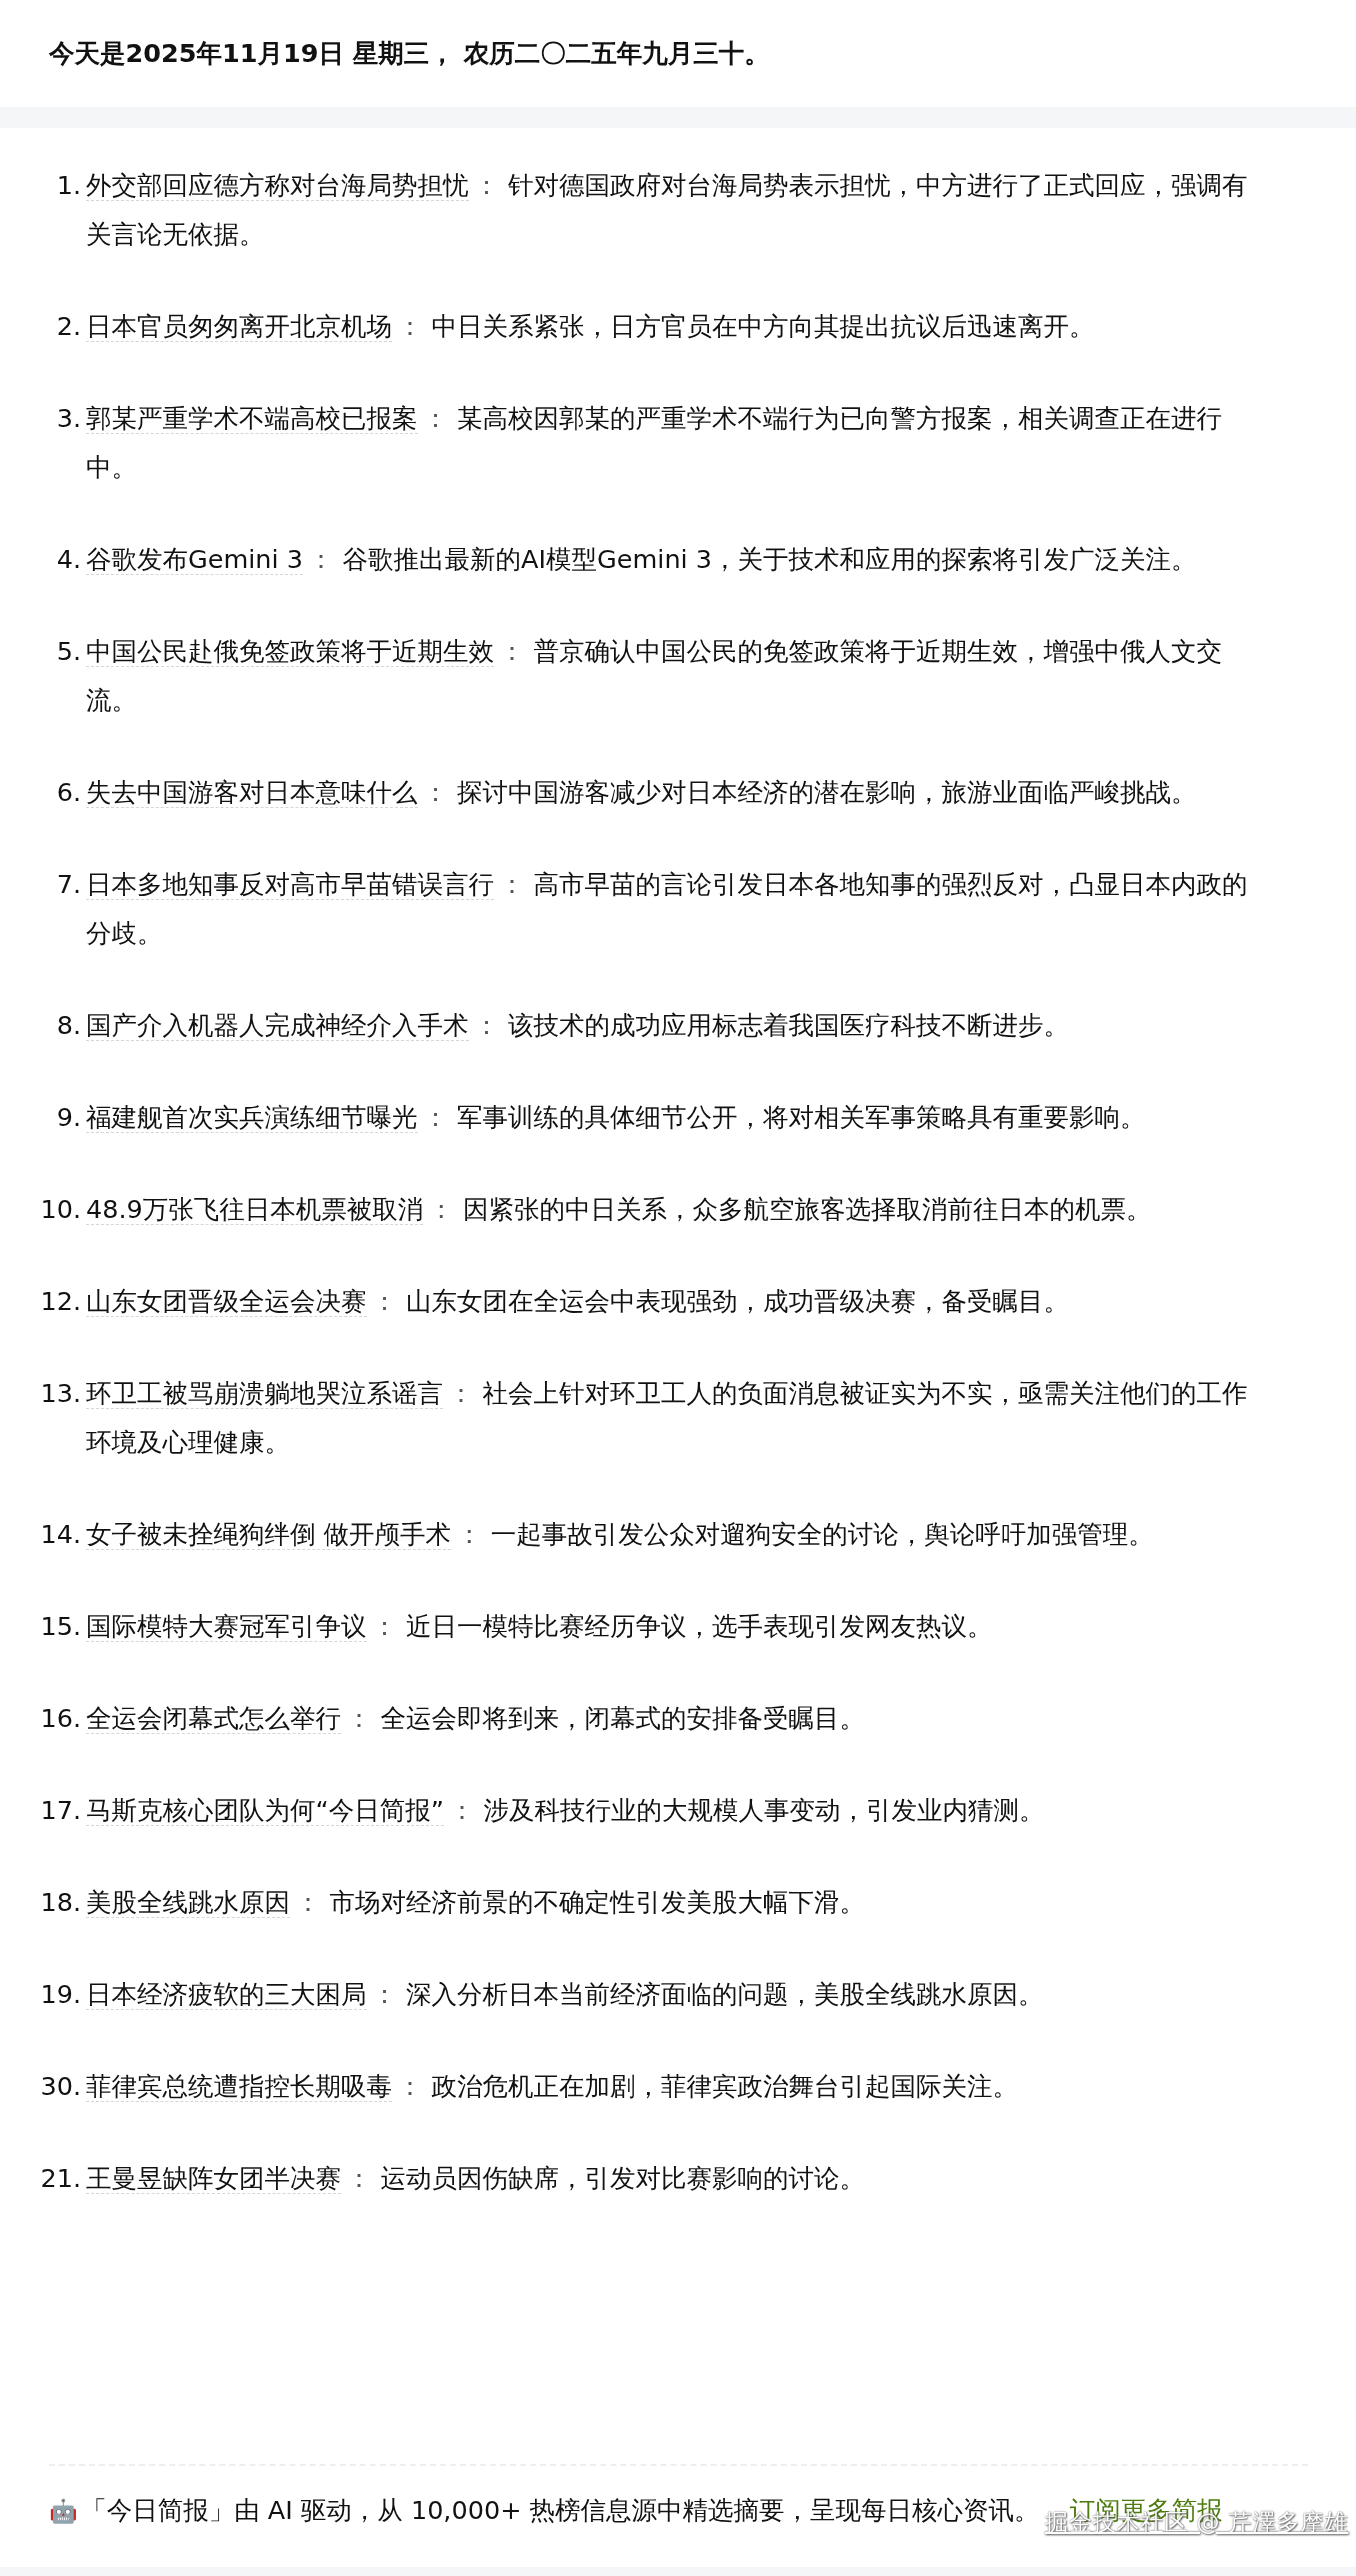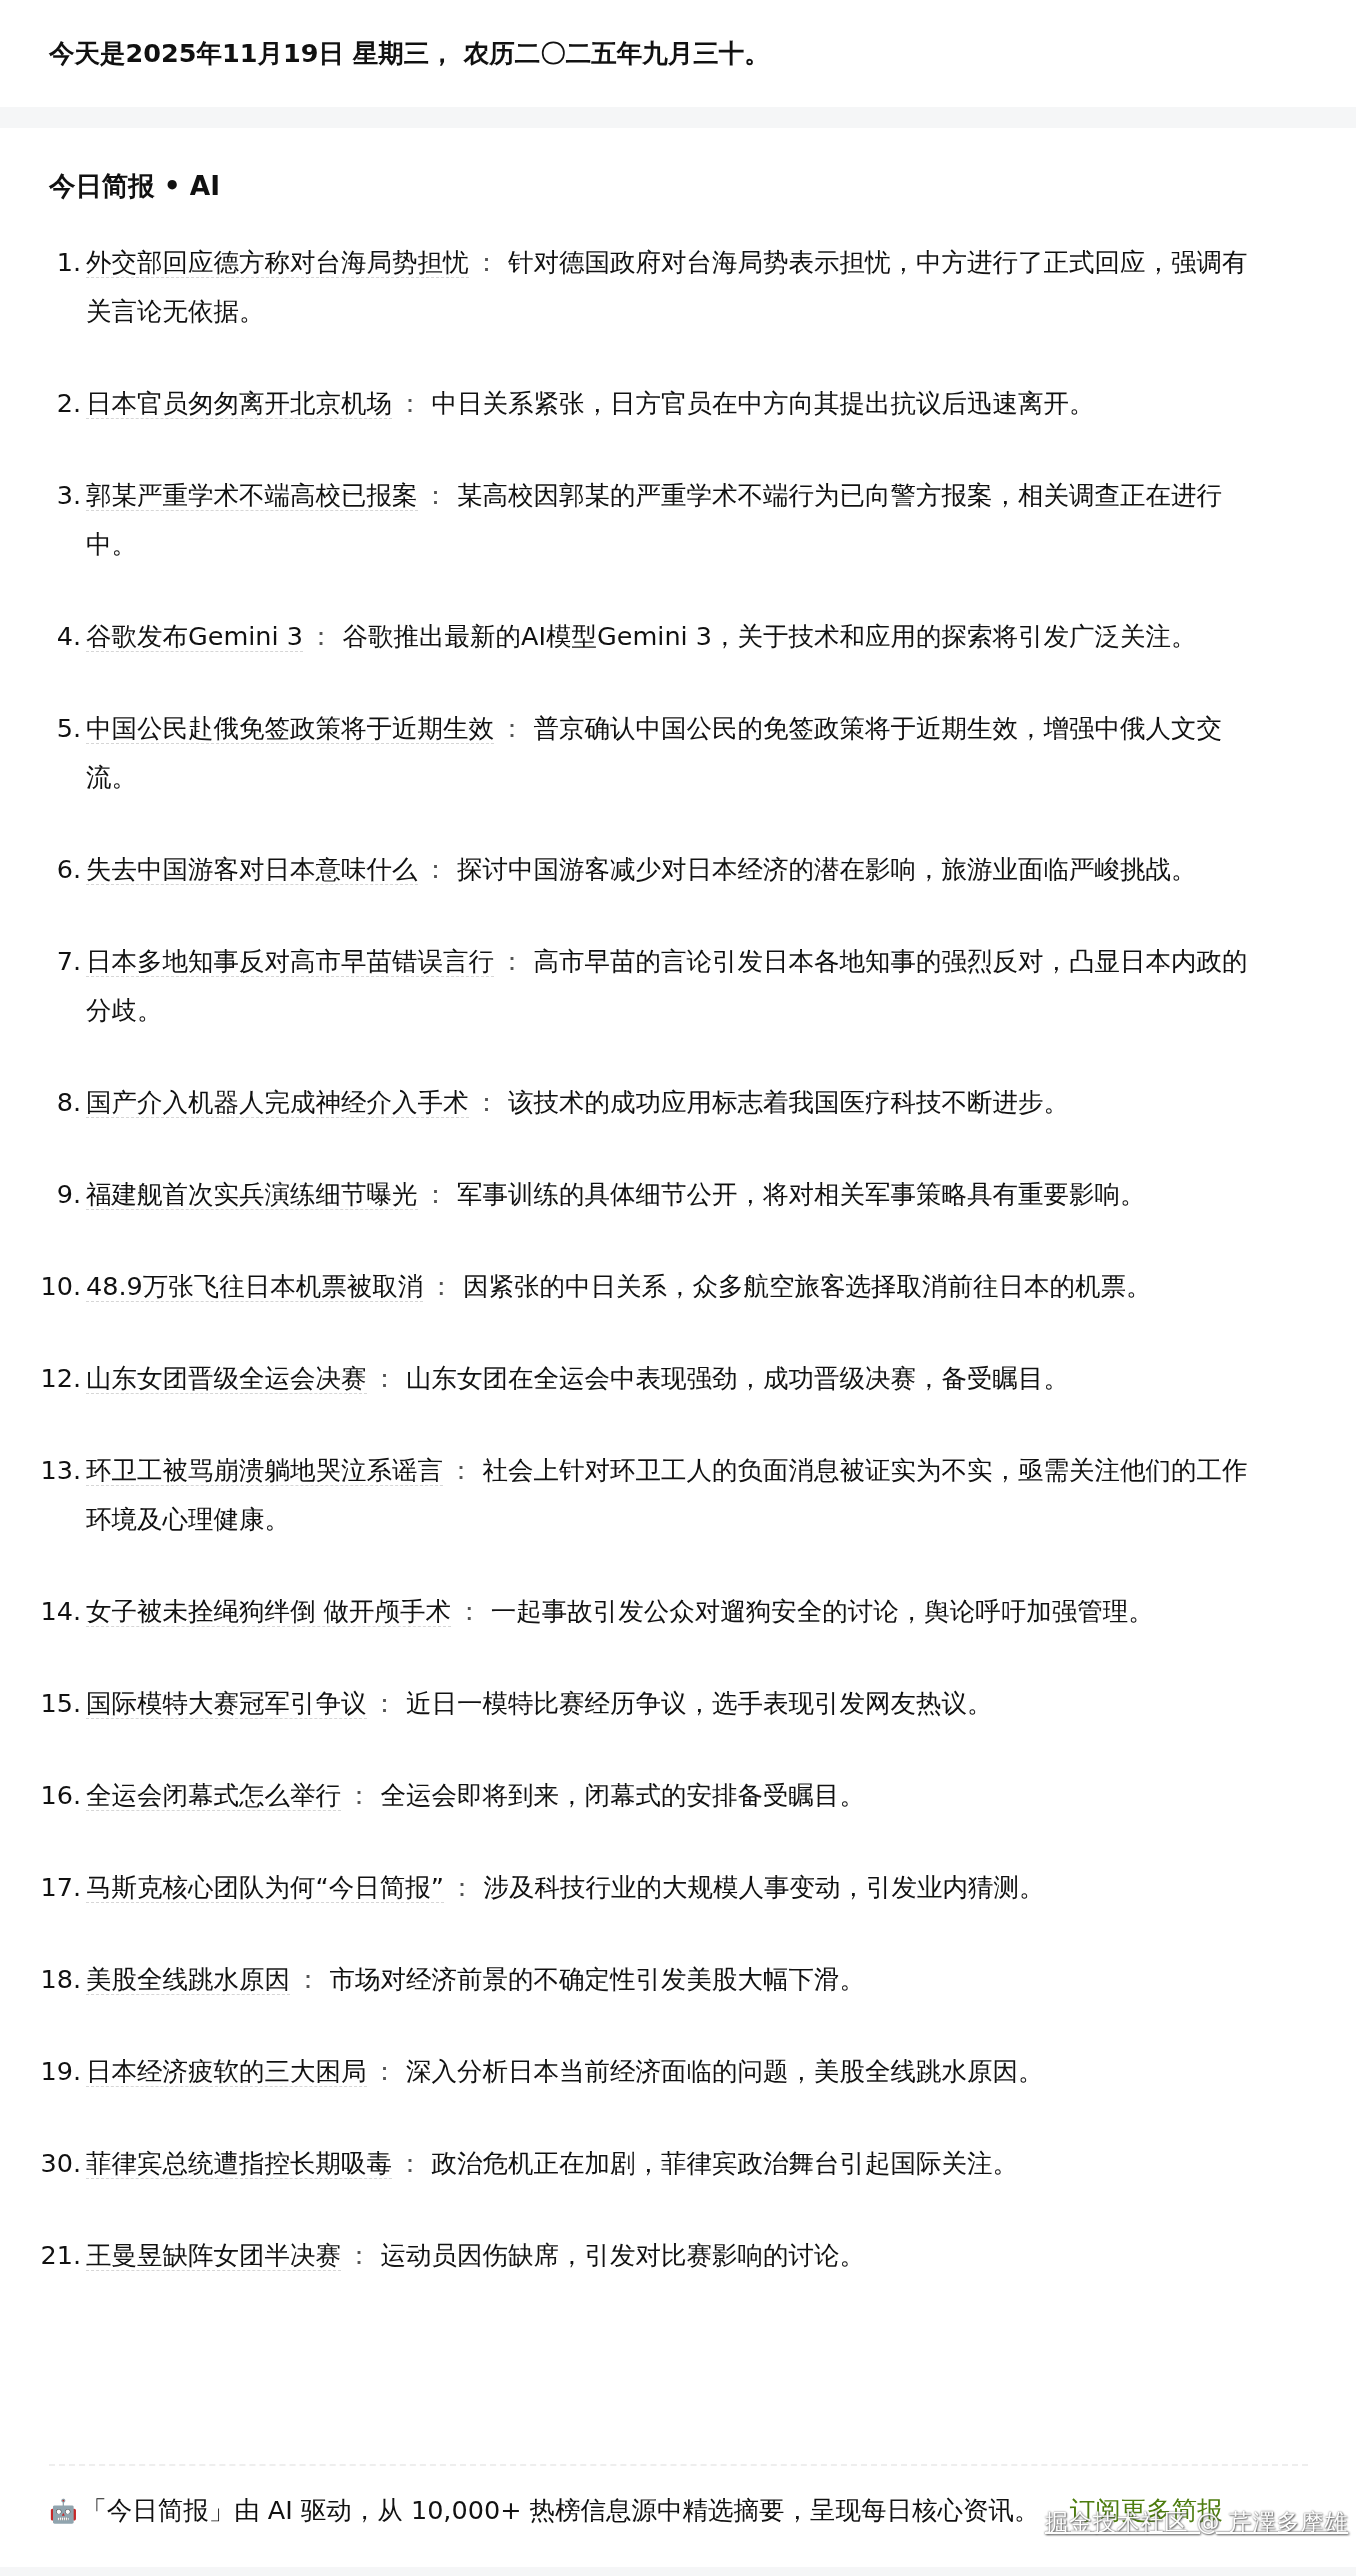--- a/index.html
+++ b/index.html
@@ -123,21 +123,20 @@
       background: #f5f6f7;
     }
   </style>
 </head>
 <body>
 
 <div class="date-bar">今天是2025年11月19日 星期三， 农历二〇二五年九月三十。</div>
 <div class="gap-band"></div>
 
 <div class="main">
-  <div class="heading">今日简报 • AI</div>
 
   <ol class="items">
     <li><span class="num">1.</span><span class="term">外交部回应德方称对台海局势担忧</span><span class="sep">：</span><span>针对德国政府对台海局势表示担忧，中方进行了正式回应，强调有关言论无依据。</span></li>
     <li><span class="num">2.</span><span class="term">日本官员匆匆离开北京机场</span><span class="sep">：</span><span>中日关系紧张，日方官员在中方向其提出抗议后迅速离开。</span></li>
     <li><span class="num">3.</span><span class="term">郭某严重学术不端高校已报案</span><span class="sep">：</span><span>某高校因郭某的严重学术不端行为已向警方报案，相关调查正在进行中。</span></li>
     <li><span class="num">4.</span><span class="term">谷歌发布Gemini 3</span><span class="sep">：</span><span>谷歌推出最新的AI模型Gemini 3，关于技术和应用的探索将引发广泛关注。</span></li>
     <li><span class="num">5.</span><span class="term">中国公民赴俄免签政策将于近期生效</span><span class="sep">：</span><span>普京确认中国公民的免签政策将于近期生效，增强中俄人文交流。</span></li>
     <li><span class="num">6.</span><span class="term">失去中国游客对日本意味什么</span><span class="sep">：</span><span>探讨中国游客减少对日本经济的潜在影响，旅游业面临严峻挑战。</span></li>
     <li><span class="num">7.</span><span class="term">日本多地知事反对高市早苗错误言行</span><span class="sep">：</span><span>高市早苗的言论引发日本各地知事的强烈反对，凸显日本内政的分歧。</span></li>
     <li><span class="num">8.</span><span class="term">国产介入机器人完成神经介入手术</span><span class="sep">：</span><span>该技术的成功应用标志着我国医疗科技不断进步。</span></li>

